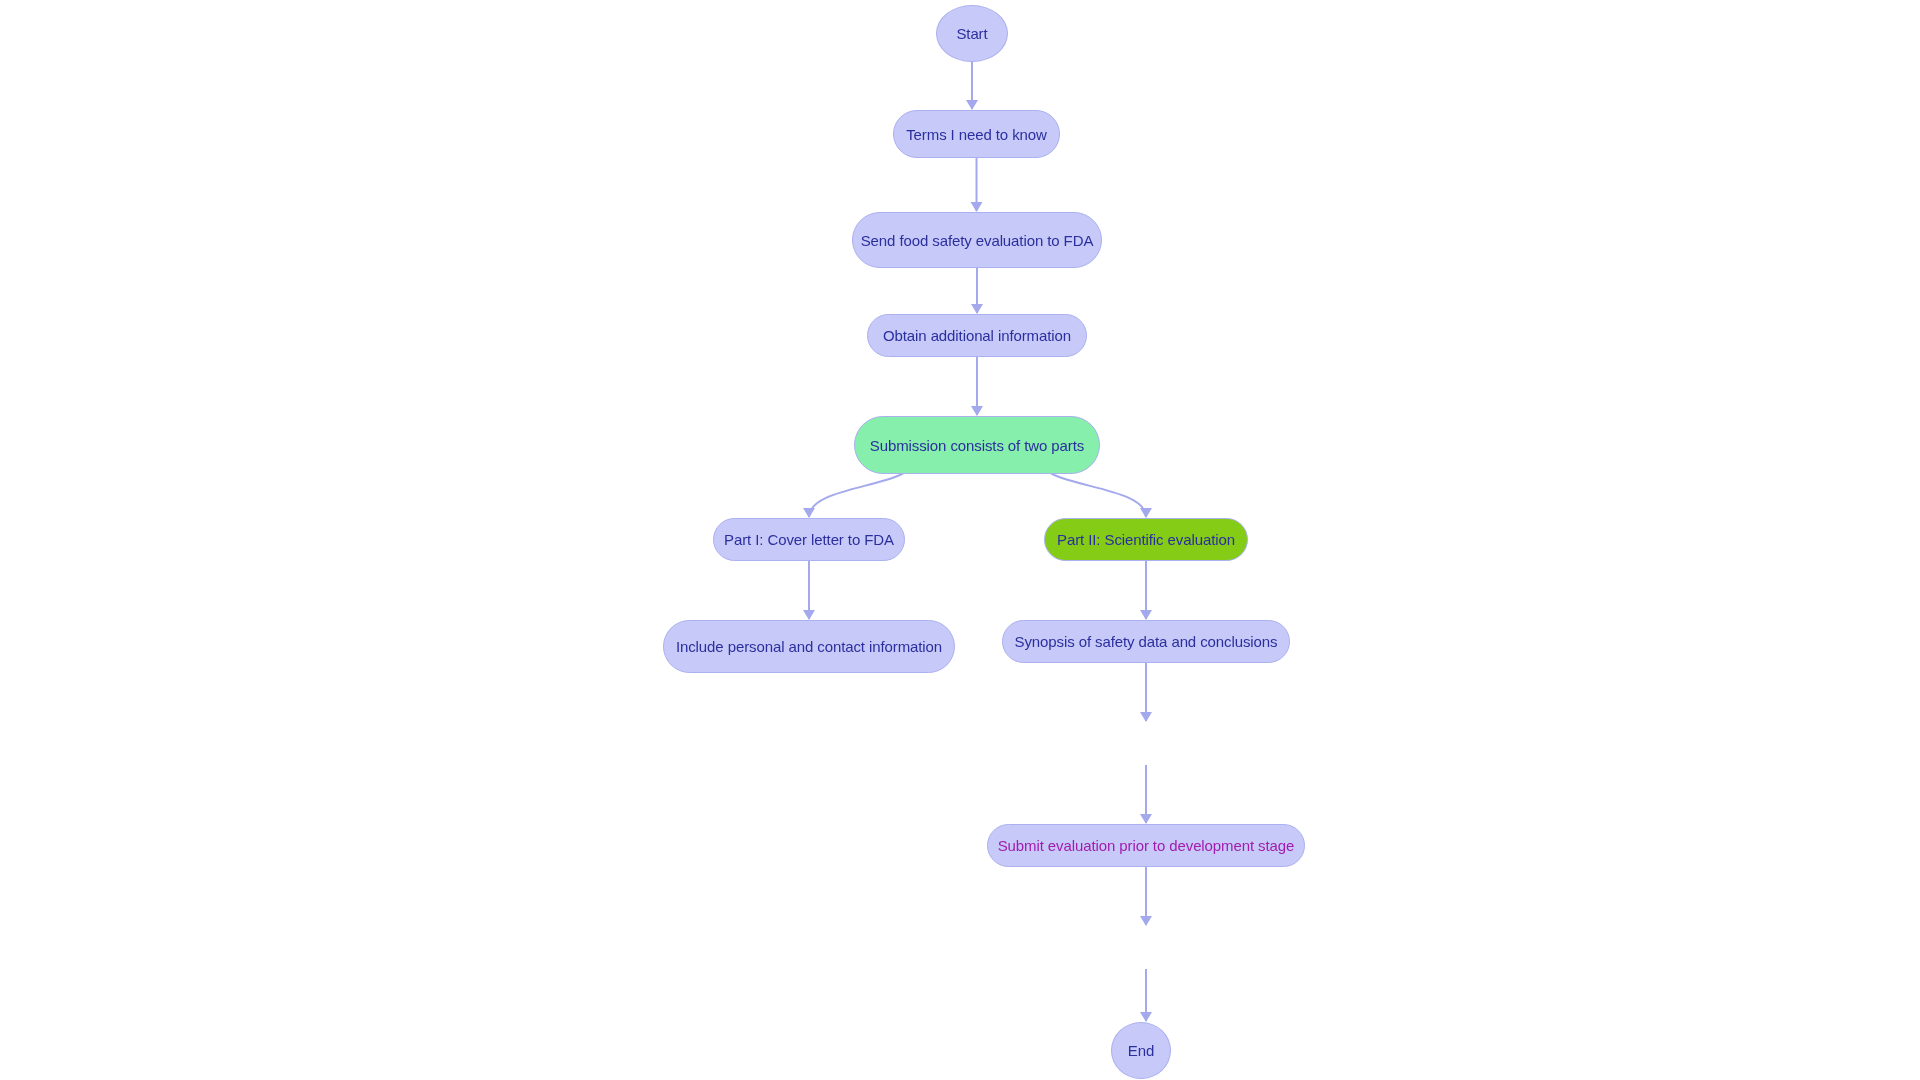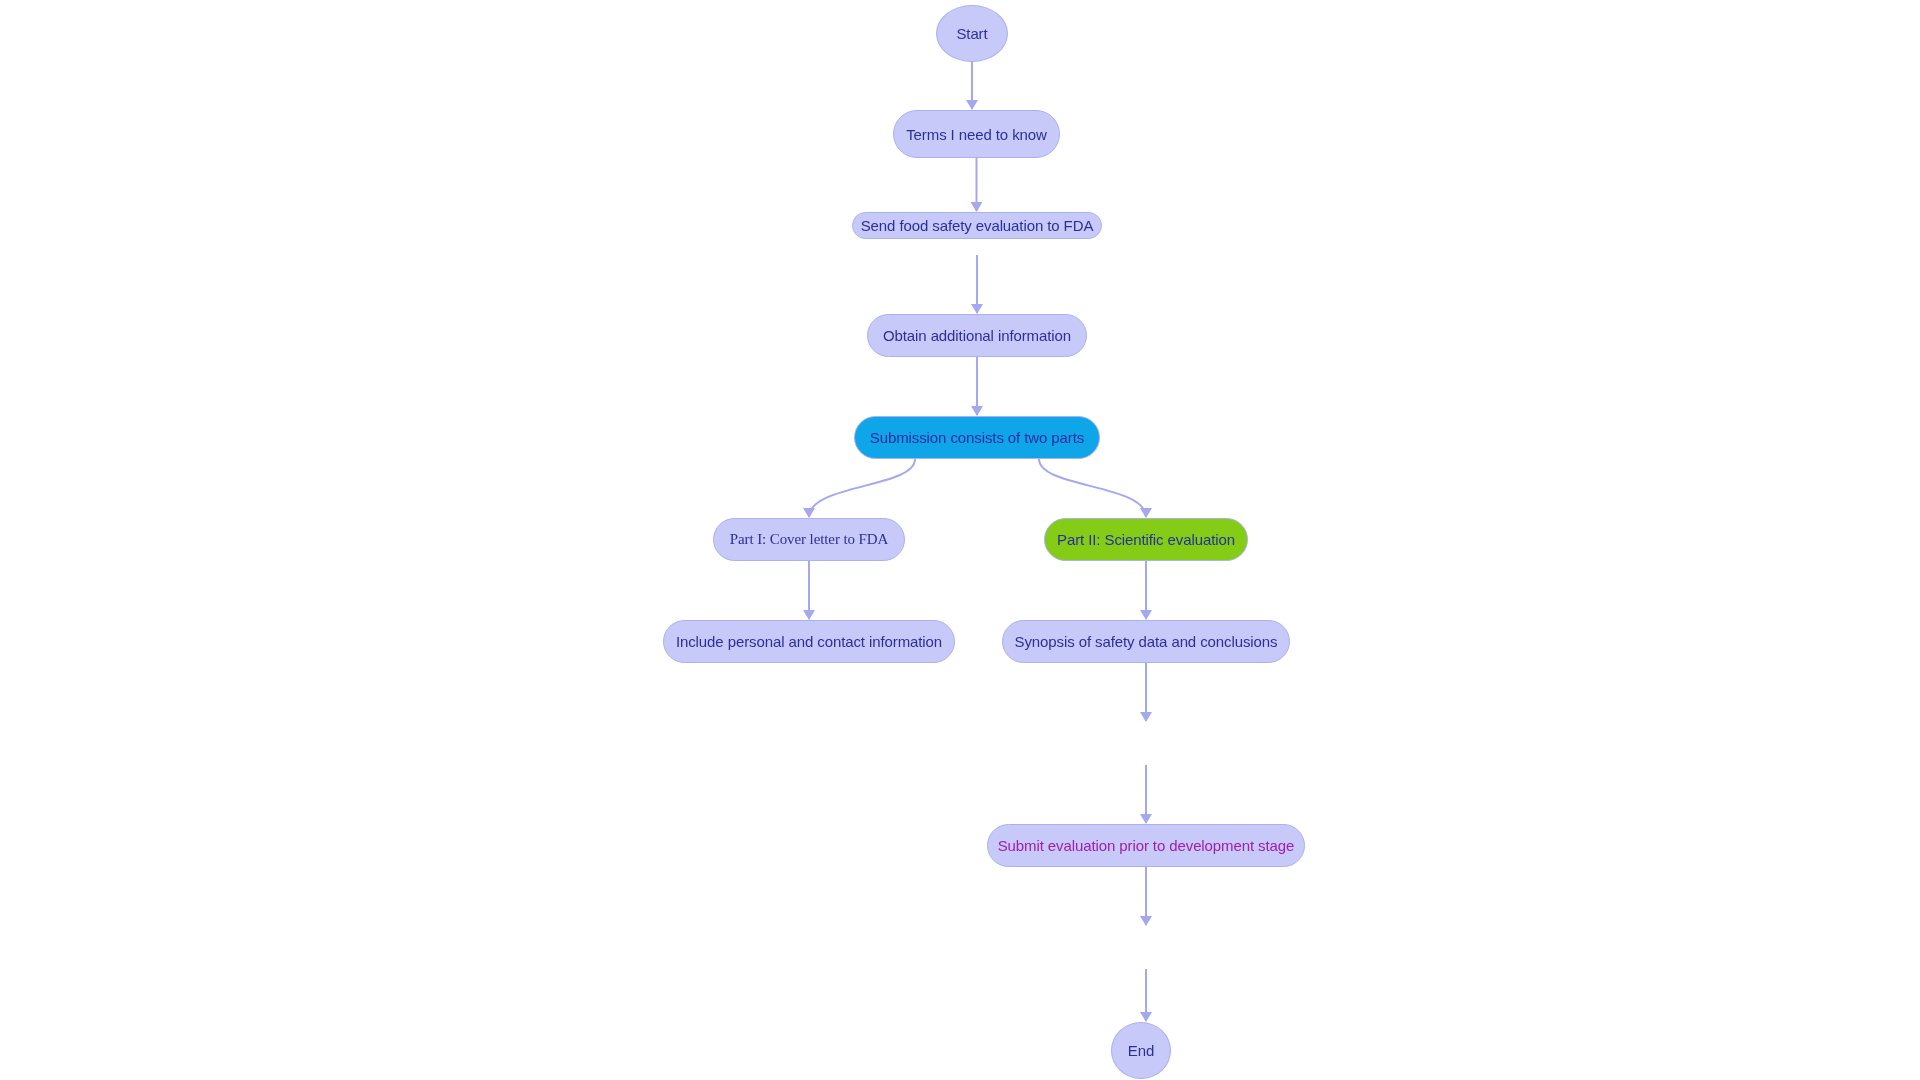--- a/index.html
+++ b/index.html
@@ -79,36 +79,36 @@
       <path d="M 1124 916 L 1136 916 L 1130 926 Z" fill="#a3a9ec"></path>
       <path d="M 1130 969 L 1130 1021" stroke="#a3a9ec" stroke-width="2" fill="none"></path>
       <path d="M 1124 1012 L 1136 1012 L 1130 1022 Z" fill="#a3a9ec"></path>
     </svg>
 <div class="node terminator" style="left: 920px; top: 5px; width: 72px; height: 57px; background: rgb(199, 202, 248); border-color: rgb(170, 176, 240); color: rgb(43, 47, 158);">
       <span class="node-label">Start</span>
     </div>
     <div class="node" style="left: 877px; top: 110px; width: 167px; height: 48px; background: rgb(199, 202, 248); border-color: rgb(170, 176, 240); color: rgb(43, 47, 158);">
       <span class="node-label">Terms I need to know</span>
     </div>
-    <div class="node" style="left: 836px; top: 212px; width: 250px; height: 27px; background: rgb(199, 202, 248); border-color: rgb(170, 176, 240); color: rgb(43, 47, 158);">
+    <div class="node" style="left: 836px; top: 212px; width: 250px; height: 56px; background: rgb(199, 202, 248); border-color: rgb(170, 176, 240); color: rgb(43, 47, 158);">
       <span class="node-label">Send food safety evaluation to FDA</span>
     </div>
     <div class="node" style="left: 851px; top: 314px; width: 220px; height: 43px; background: rgb(199, 202, 248); border-color: rgb(170, 176, 240); color: rgb(43, 47, 158);">
       <span class="node-label">Obtain additional information</span>
     </div>
-    <div class="node" style="left: 838px; top: 416px; width: 246px; height: 43px; background: #0ea5e9; border-color: rgb(170, 176, 240); color: rgb(43, 47, 158);">
+    <div class="node" style="left: 838px; top: 416px; width: 246px; height: 58px; background: #86efac; border-color: rgb(170, 176, 240); color: rgb(43, 47, 158);">
       <span class="node-label">Submission consists of two parts</span>
     </div>
-    <div class="node" style="left: 697px; top: 518px; width: 192px; height: 43px; background: rgb(199, 202, 248); border-color: rgb(170, 176, 240); color: rgb(43, 47, 158); font-family: Liberation Serif, serif;">
+    <div class="node" style="left: 697px; top: 518px; width: 192px; height: 43px; background: rgb(199, 202, 248); border-color: rgb(170, 176, 240); color: rgb(43, 47, 158);">
       <span class="node-label">Part I: Cover letter to FDA</span>
     </div>
     <div class="node" style="left: 1028px; top: 518px; width: 204px; height: 43px; background: #84cc16; border-color: rgb(170, 176, 240); color: rgb(43, 47, 158);">
       <span class="node-label">Part II: Scientific evaluation</span>
     </div>
-    <div class="node" style="left: 647px; top: 620px; width: 292px; height: 43px; background: rgb(199, 202, 248); border-color: rgb(170, 176, 240); color: rgb(43, 47, 158);">
+    <div class="node" style="left: 647px; top: 620px; width: 292px; height: 53px; background: rgb(199, 202, 248); border-color: rgb(170, 176, 240); color: rgb(43, 47, 158);">
       <span class="node-label">Include personal and contact information</span>
     </div>
     <div class="node" style="left: 986px; top: 620px; width: 288px; height: 43px; background: rgb(199, 202, 248); border-color: rgb(170, 176, 240); color: rgb(43, 47, 158);">
       <span class="node-label">Synopsis of safety data and conclusions</span>
     </div>
     <div class="node" style="left: 971px; top: 824px; width: 318px; height: 43px; background: rgb(199, 202, 248); border-color: rgb(170, 176, 240); color: #a21caf;">
       <span class="node-label">Submit evaluation prior to development stage</span>
     </div>
     <div class="node terminator" style="left: 1095px; top: 1022px; width: 60px; height: 57px; background: rgb(199, 202, 248); border-color: rgb(170, 176, 240); color: rgb(43, 47, 158);">
       <span class="node-label">End</span>

